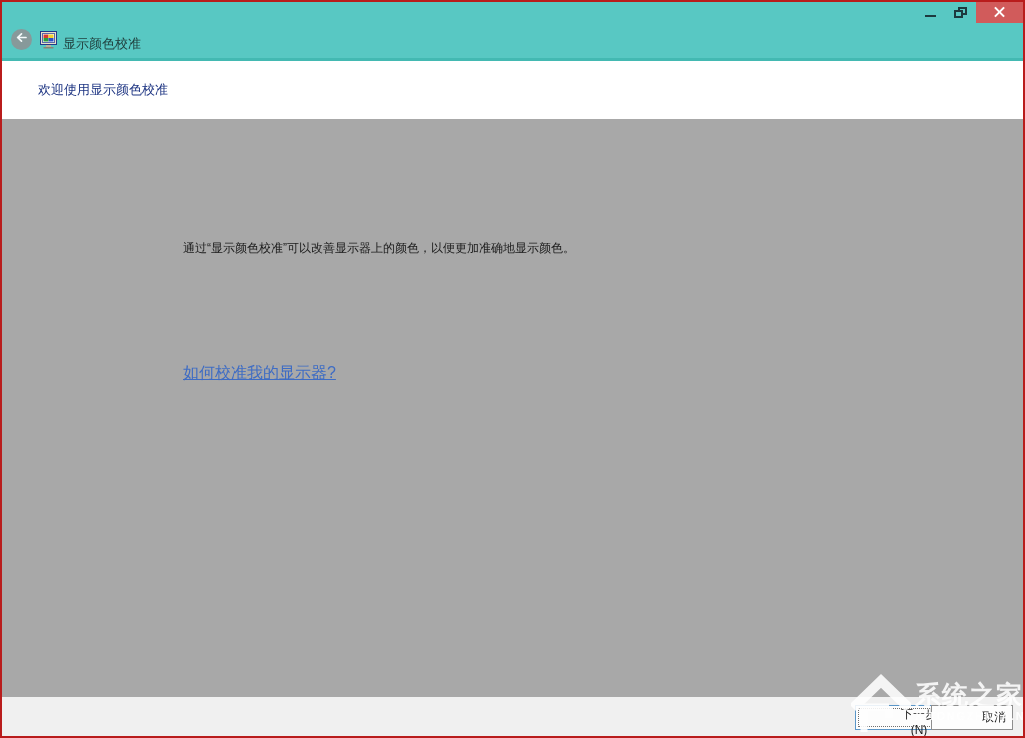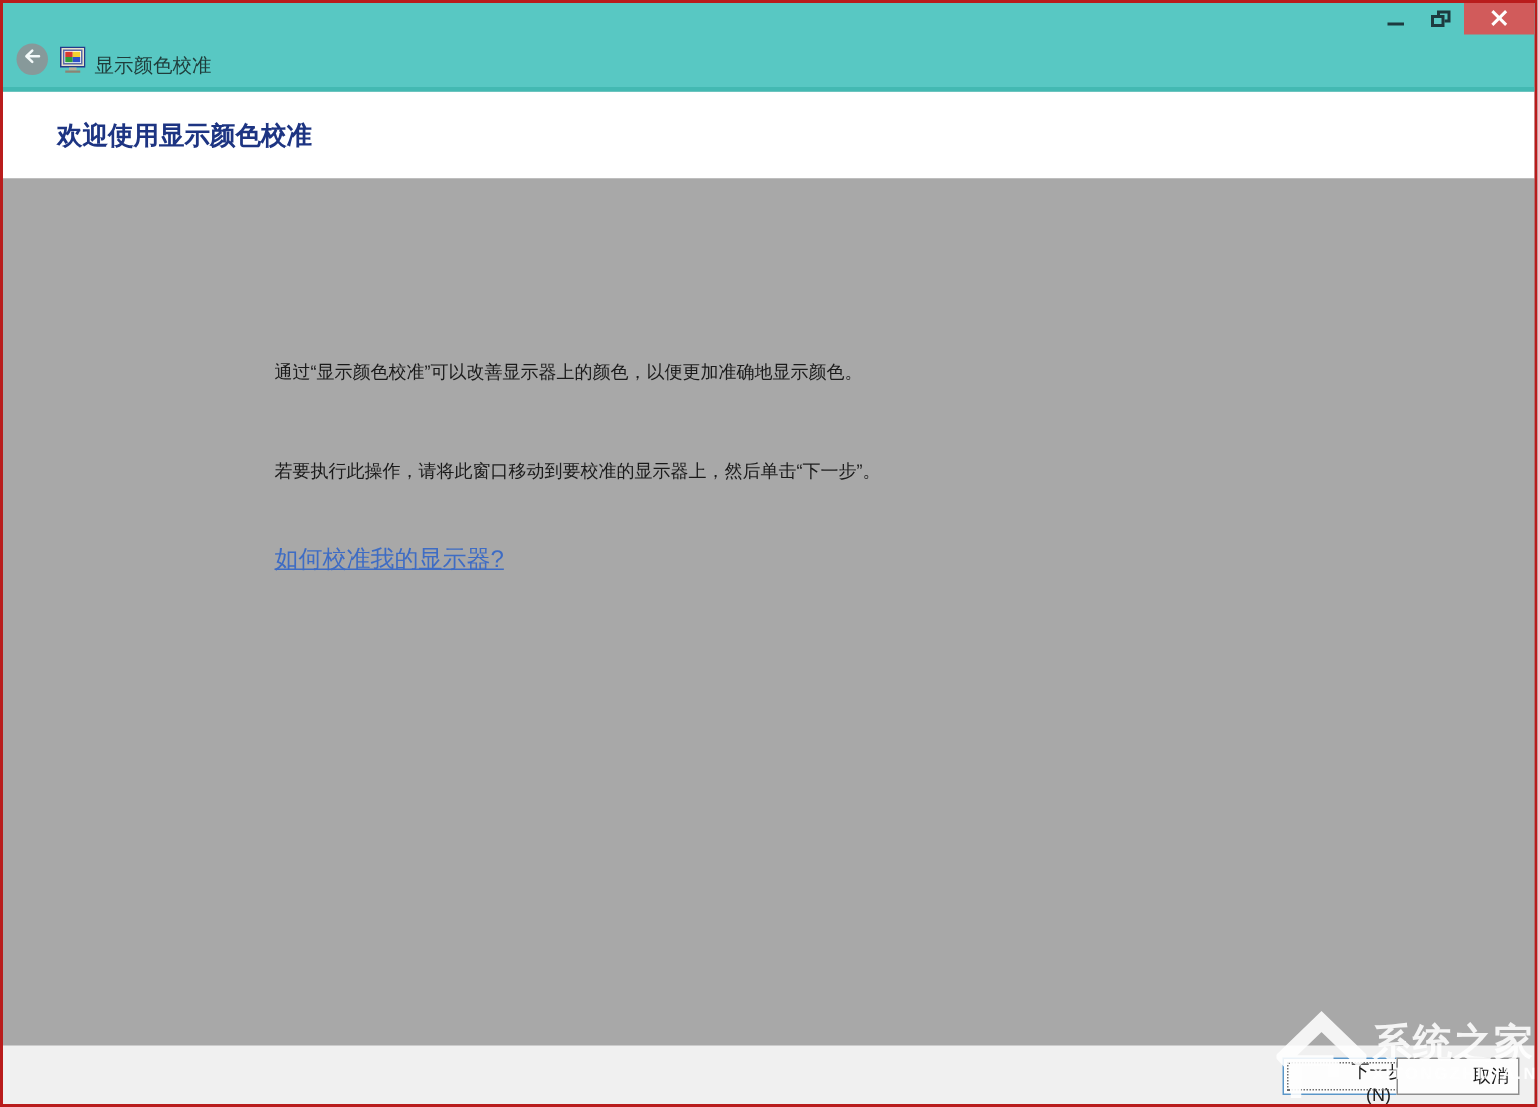--- a/index.html
+++ b/index.html
@@ -68,21 +68,21 @@
   }
 
   
   .heading-band {
     height: 58px; flex: 0 0 58px;
     background: #ffffff;
     display: flex; align-items: center;
   }
   .heading-band h1 {
     margin-left: 36px;
-    font-size: 17px; font-weight: 700;
+    font-size: 13px; font-weight: 400;
     color: #1d3482;
   }
 
   
   .content {
     position: relative; flex: 1 1 auto;
     background: #a8a8a8;
     overflow: hidden;
     padding-left: 40px;
   }
@@ -183,21 +183,20 @@
       </div>
     </div>
   </div>
 
   <div class="heading-band">
     <h1>欢迎使用显示颜色校准</h1>
   </div>
 
   <div class="content">
     <p class="para-1">通过“显示颜色校准”可以改善显示器上的颜色，以便更加准确地显示颜色。</p>
-    <p class="para-2">若要执行此操作，请将此窗口移动到要校准的显示器上，然后单击“下一步”。</p>
     <a class="help-link">如何校准我的显示器?</a>
   </div>
 
   <div class="footer">
     <button class="btn btn-next">下一步(N)</button>
     <button class="btn btn-cancel">取消</button>
   </div>
 
   <div class="watermark">
     <span class="wm-house">

